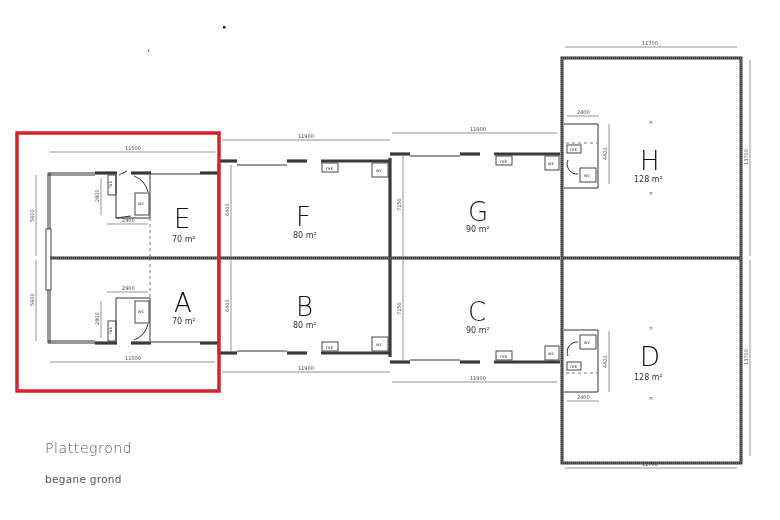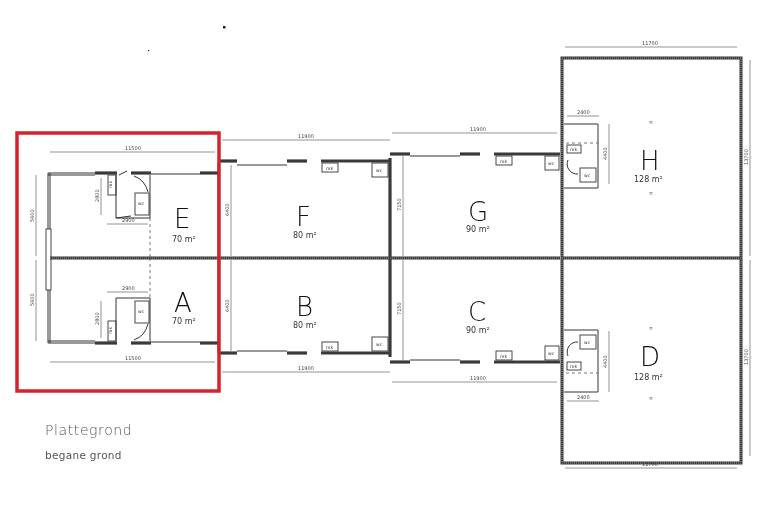--- a/index.html
+++ b/index.html
@@ -1,21 +1,21 @@
 <!DOCTYPE html>
 <html><head>
 <meta charset="utf-8">
 <style>
   html, body { margin: 0; padding: 0; background: #ffffff; }
   body { width: 780px; height: 520px; position: relative; overflow: hidden;
          font-family: "DejaVu Sans", sans-serif; }
   #plan { position: absolute; left: 0; top: 0; width: 780px; height: 520px; }
-  .title-block { position: absolute; left: 45px; top: 422px; color: #555; }
+  .title-block { position: absolute; left: 45px; top: 440px; color: #555; }
   .title-main { font-size: 14px; letter-spacing: 0.6px; font-weight: 300; }
-  .title-sub { font-size: 10.5px; margin-top: 11px; letter-spacing: 0.3px; }
+  .title-sub { font-size: 10.5px; margin-top: 17px; letter-spacing: 0.3px; }
   .wall { fill: none; stroke: #3a3a3a; stroke-width: 3.2; }
   .wall-hatch { fill: none; stroke: #9a9a9a; stroke-width: 1.2; stroke-dasharray: 1 1; }
   .thin { fill: none; stroke: #333; stroke-width: 1; }
   .dim { stroke: #666; stroke-width: 0.7; fill: none; }
   .dimtext { font-size: 5px; fill: #444; font-family: "DejaVu Sans", sans-serif; }
   .dash { stroke: #555; stroke-width: 0.8; stroke-dasharray: 3 3; fill: none; }
   .roomletter { font-size: 26px; fill: #111; font-family: "DejaVu Sans", sans-serif; font-weight: 300; }
   .roomarea { font-size: 8px; fill: #333; font-family: "DejaVu Sans", sans-serif; }
   .smallbox { fill: #fff; stroke: #333; stroke-width: 0.9; }
   .smalltext { font-size: 4.5px; fill: #333; font-family: "DejaVu Sans", sans-serif; }

